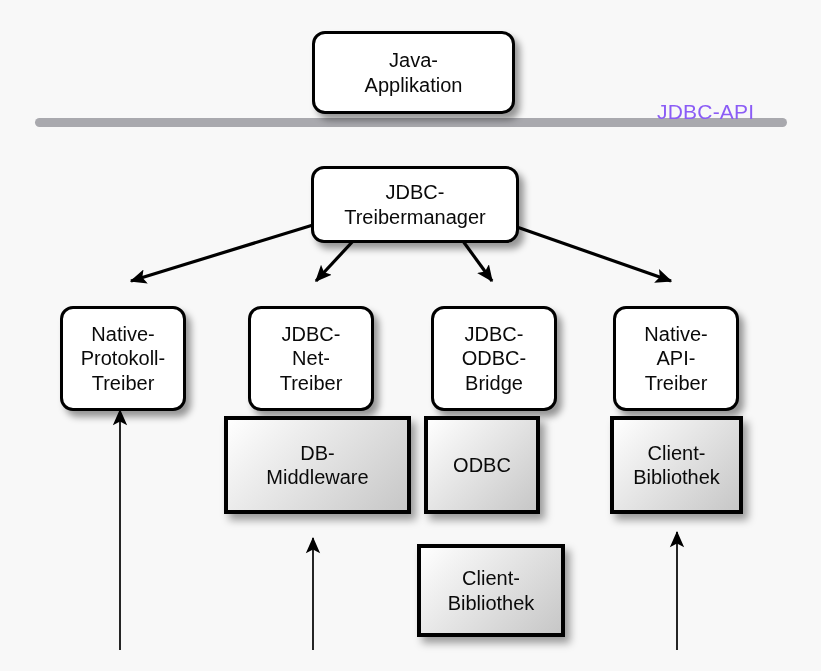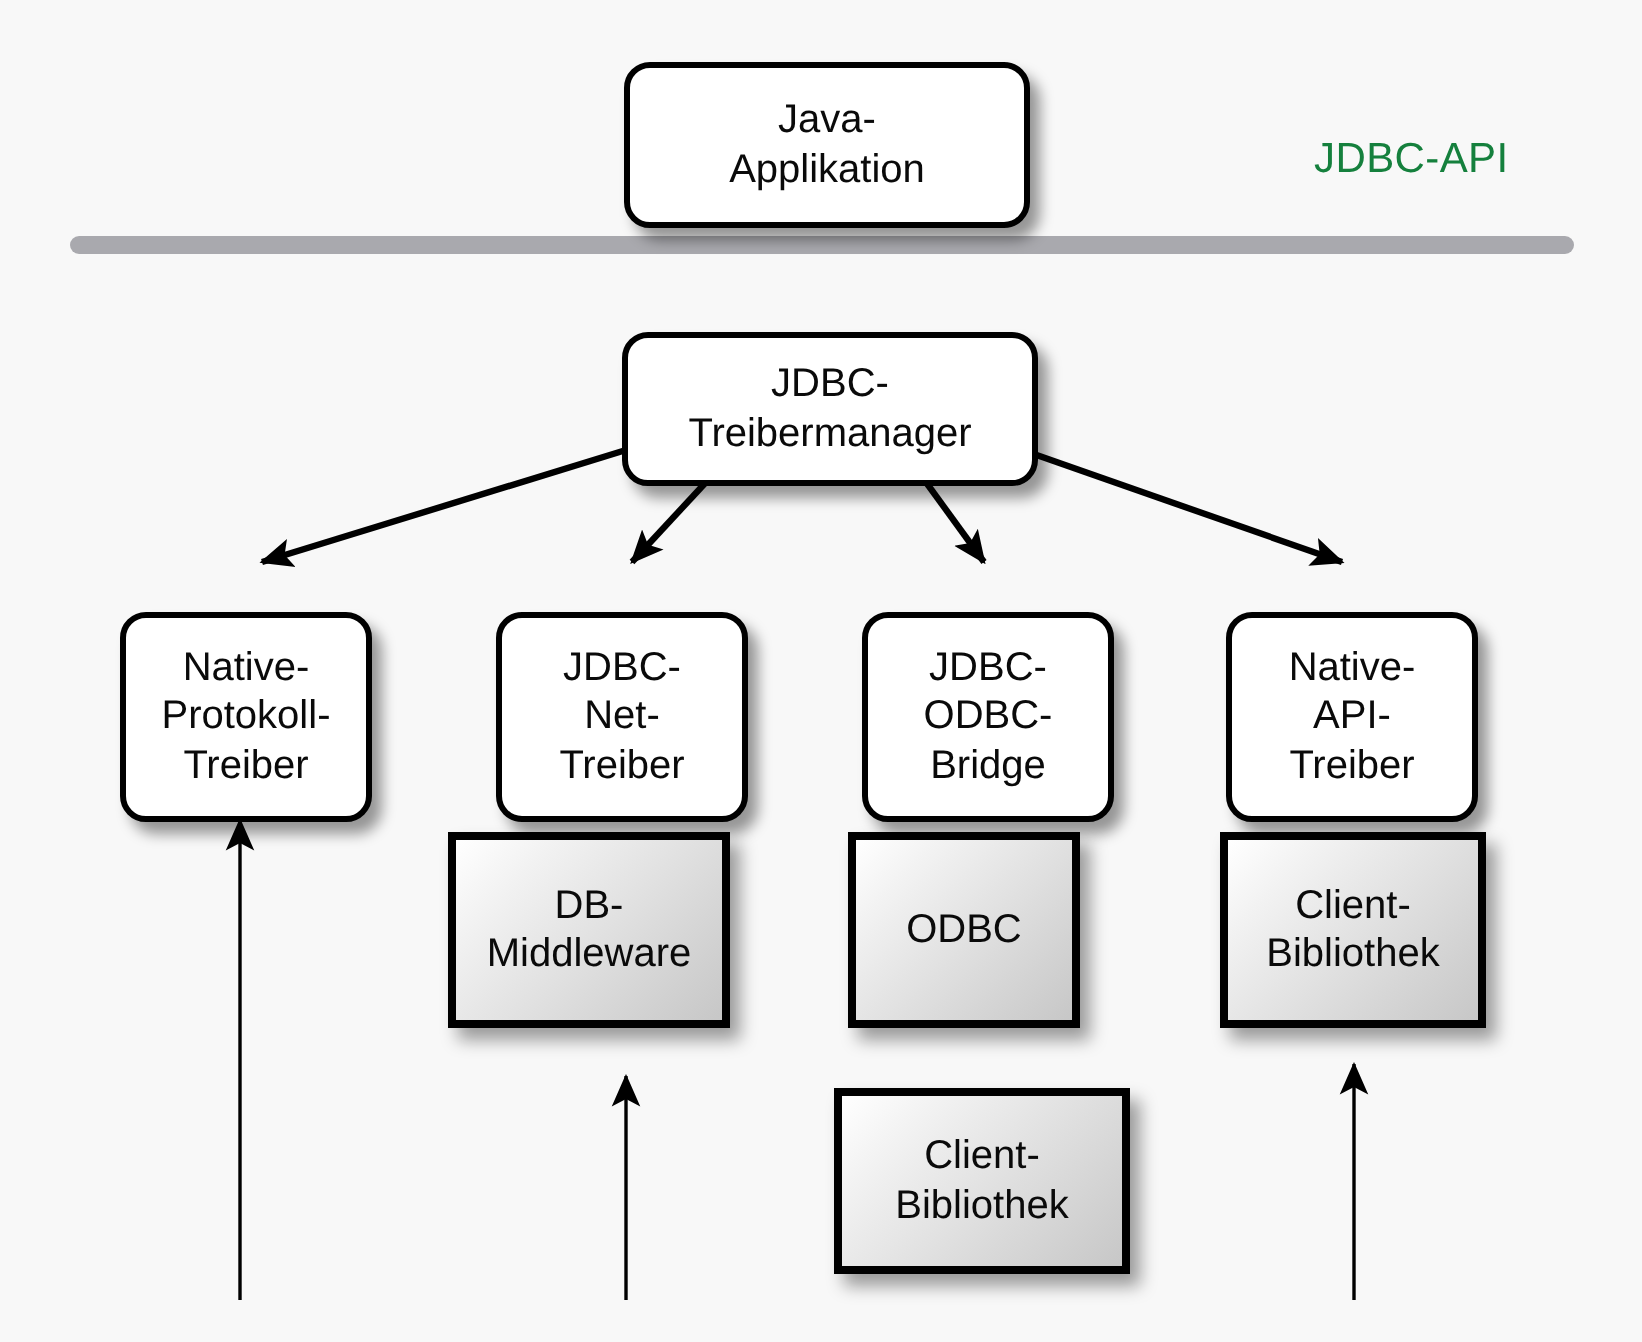--- a/index.html
+++ b/index.html
@@ -122,21 +122,21 @@
         <line x1="514" y1="226" x2="671" y2="281" stroke="#000000" stroke-width="3.2" marker-start="url(#tail-fat)" marker-end="url(#head-fat)"></line>
       </g>
     <g id="up-arrows">
         <line x1="120" y1="650" x2="120" y2="410" stroke="#000000" stroke-width="1.7" marker-end="url(#head-thin)"></line>
         <line x1="313" y1="650" x2="313" y2="538" stroke="#000000" stroke-width="1.7" marker-end="url(#head-thin)"></line>
         <line x1="677" y1="650" x2="677" y2="532" stroke="#000000" stroke-width="1.7" marker-end="url(#head-thin)"></line>
       </g>
   </svg>
 
   <div class="api-bar" style="left: 35px; top: 118px; width: 752px; height: 9px; background: rgb(169, 169, 174);"></div>
-  <div class="api-label" style="left: 657px; top: 68px; color: #15803d;">JDBC-API</div>
+  <div class="api-label" style="left: 657px; top: 100px; color: #8b5cf6;">JDBC-API</div>
 
   <div id="node-layer">
       <div class="node node-round" style="left: 312px; top: 11px; width: 203px; height: 83px;">
         <span class="node-label">Java-
 Applikation</span>
       </div>
       <div class="node node-round" style="left: 311px; top: 146px; width: 208px; height: 77px;">
         <span class="node-label">JDBC-
 Treibermanager</span>
       </div>
@@ -153,21 +153,21 @@
       <div class="node node-round" style="left: 431px; top: 286px; width: 126px; height: 105px;">
         <span class="node-label">JDBC-
 ODBC-
 Bridge</span>
       </div>
       <div class="node node-round" style="left: 613px; top: 286px; width: 126px; height: 105px;">
         <span class="node-label">Native-
 API-
 Treiber</span>
       </div>
-      <div class="node node-gray" style="left: 224px; top: 416px; width: 141px; height: 98px;">
+      <div class="node node-gray" style="left: 224px; top: 416px; width: 187px; height: 98px;">
         <span class="node-label">DB-
 Middleware</span>
       </div>
       <div class="node node-gray" style="left: 424px; top: 416px; width: 116px; height: 98px;">
         <span class="node-label">ODBC</span>
       </div>
       <div class="node node-gray" style="left: 610px; top: 416px; width: 133px; height: 98px;">
         <span class="node-label">Client-
 Bibliothek</span>
       </div>

